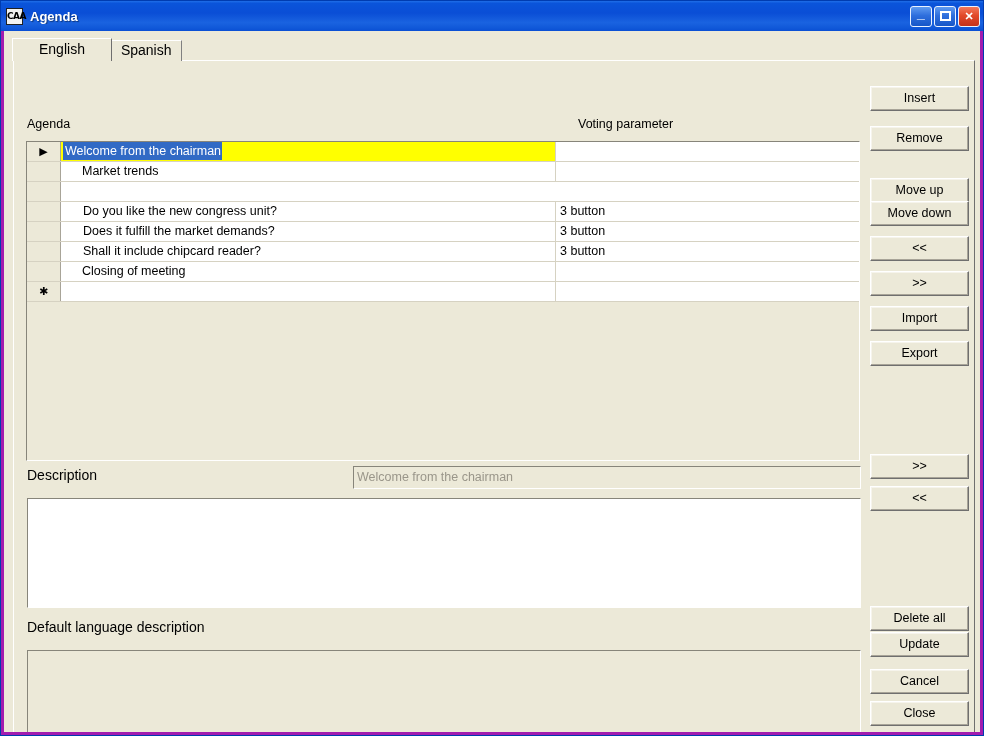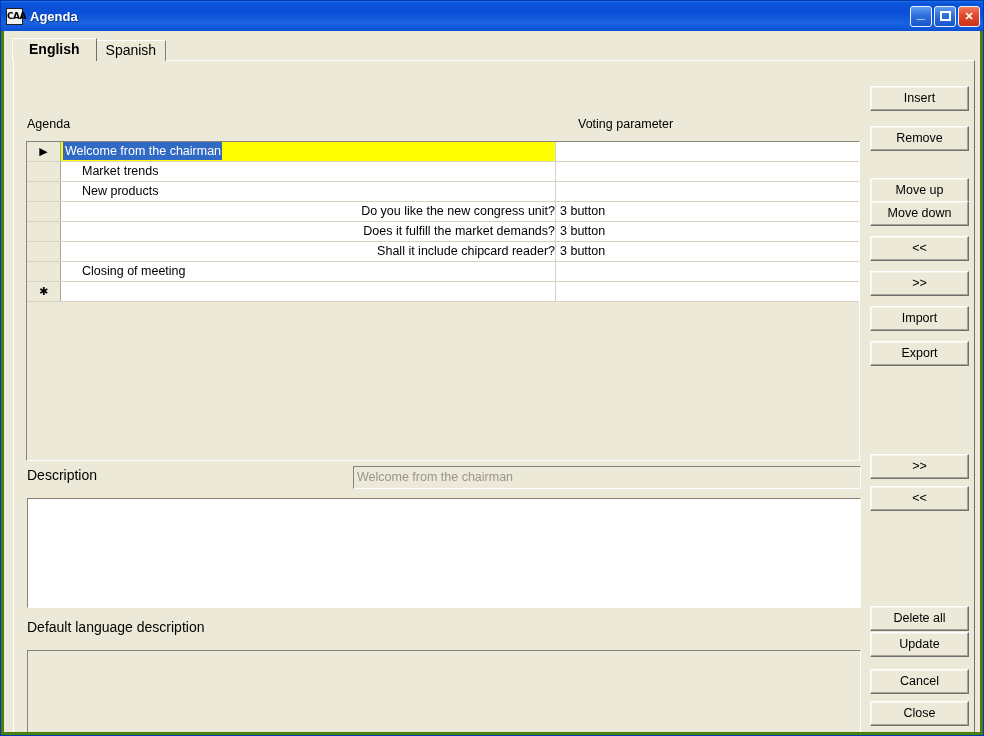--- a/index.html
+++ b/index.html
@@ -14,21 +14,21 @@
     font-family: "Liberation Sans", sans-serif;
   }
 
   
   .window {
     position: absolute;
     left: 0; top: 0;
     width: 984px;
     height: 736px;
     box-sizing: border-box;
-    background: #4d7c0f;
+    background: #a21caf;
     border: 1px solid #003cb0;
     display: flex;
     flex-direction: column;
   }
   .titlebar {
     height: 30px;
     flex: 0 0 30px;
     background: linear-gradient(to bottom,
         #1f6ee8 0%, #0a54da 8%, #0a4ed6 40%, #1a63e0 72%, #1058d8 90%, #0a4fd4 100%);
     display: flex;
@@ -121,27 +121,27 @@
     color: #000;
     background: #ece9d8;
     border-left: 1px solid #ffffff;
     border-top: 1px solid #ffffff;
     border-right: 1px solid #808080;
     position: relative;
     cursor: default;
     white-space: nowrap;
   }
   .tab.active {
-    font-weight: bold;
+    font-weight: normal;
     height: 23px;
     line-height: 21px;
     margin-left: -1px;
     margin-right: -1px;
     z-index: 3;
-    padding: 0 16px;
+    padding: 0 26px;
     border-right: 1px solid #6f6f6f;
   }
   .tabpanel {
     position: absolute;
     left: 9px; top: 29px;
     width: 962px;
     height: 689px;
     box-sizing: border-box;
     background: #ece9d8;
     border-top: 1px solid #ffffff;
@@ -237,21 +237,21 @@
     flex: 1 1 auto;
     background: #ffffff;
     box-sizing: border-box;
     padding-left: 4px;
     font-size: 12.5px;
     line-height: 19px;
     color: #000;
     white-space: nowrap;
     overflow: hidden;
   }
-  .cell-agenda.indent { padding-left: 22px; text-align: right; }
+  .cell-agenda.indent { padding-left: 22px; }
   .grow.editing .cell-agenda {
     background: #ffff00;
     padding-left: 2px;
   }
   .grow.editing .cell-agenda .seltext {
     background: #316ac5;
     color: #ffffff;
     padding: 0 1px 0 2px;
     display: inline-block;
     line-height: 18px;
@@ -397,21 +397,20 @@
                 <div class="rowhdr">
                   <span class="marker"></span>
                 </div>
                 <div class="cell-agenda">Market trends</div>
                 <div class="cell-voting"></div>
               </div>
               <div class="grow">
                 <div class="rowhdr">
                   <span class="marker"></span>
                 </div>
-                <div class="cell-agenda">New products</div>
                 <div class="cell-voting"></div>
               </div>
               <div class="grow">
                 <div class="rowhdr">
                   <span class="marker"></span>
                 </div>
                 <div class="cell-agenda indent">Do you like the new congress unit?</div>
                 <div class="cell-voting">3 button</div>
               </div>
               <div class="grow">

